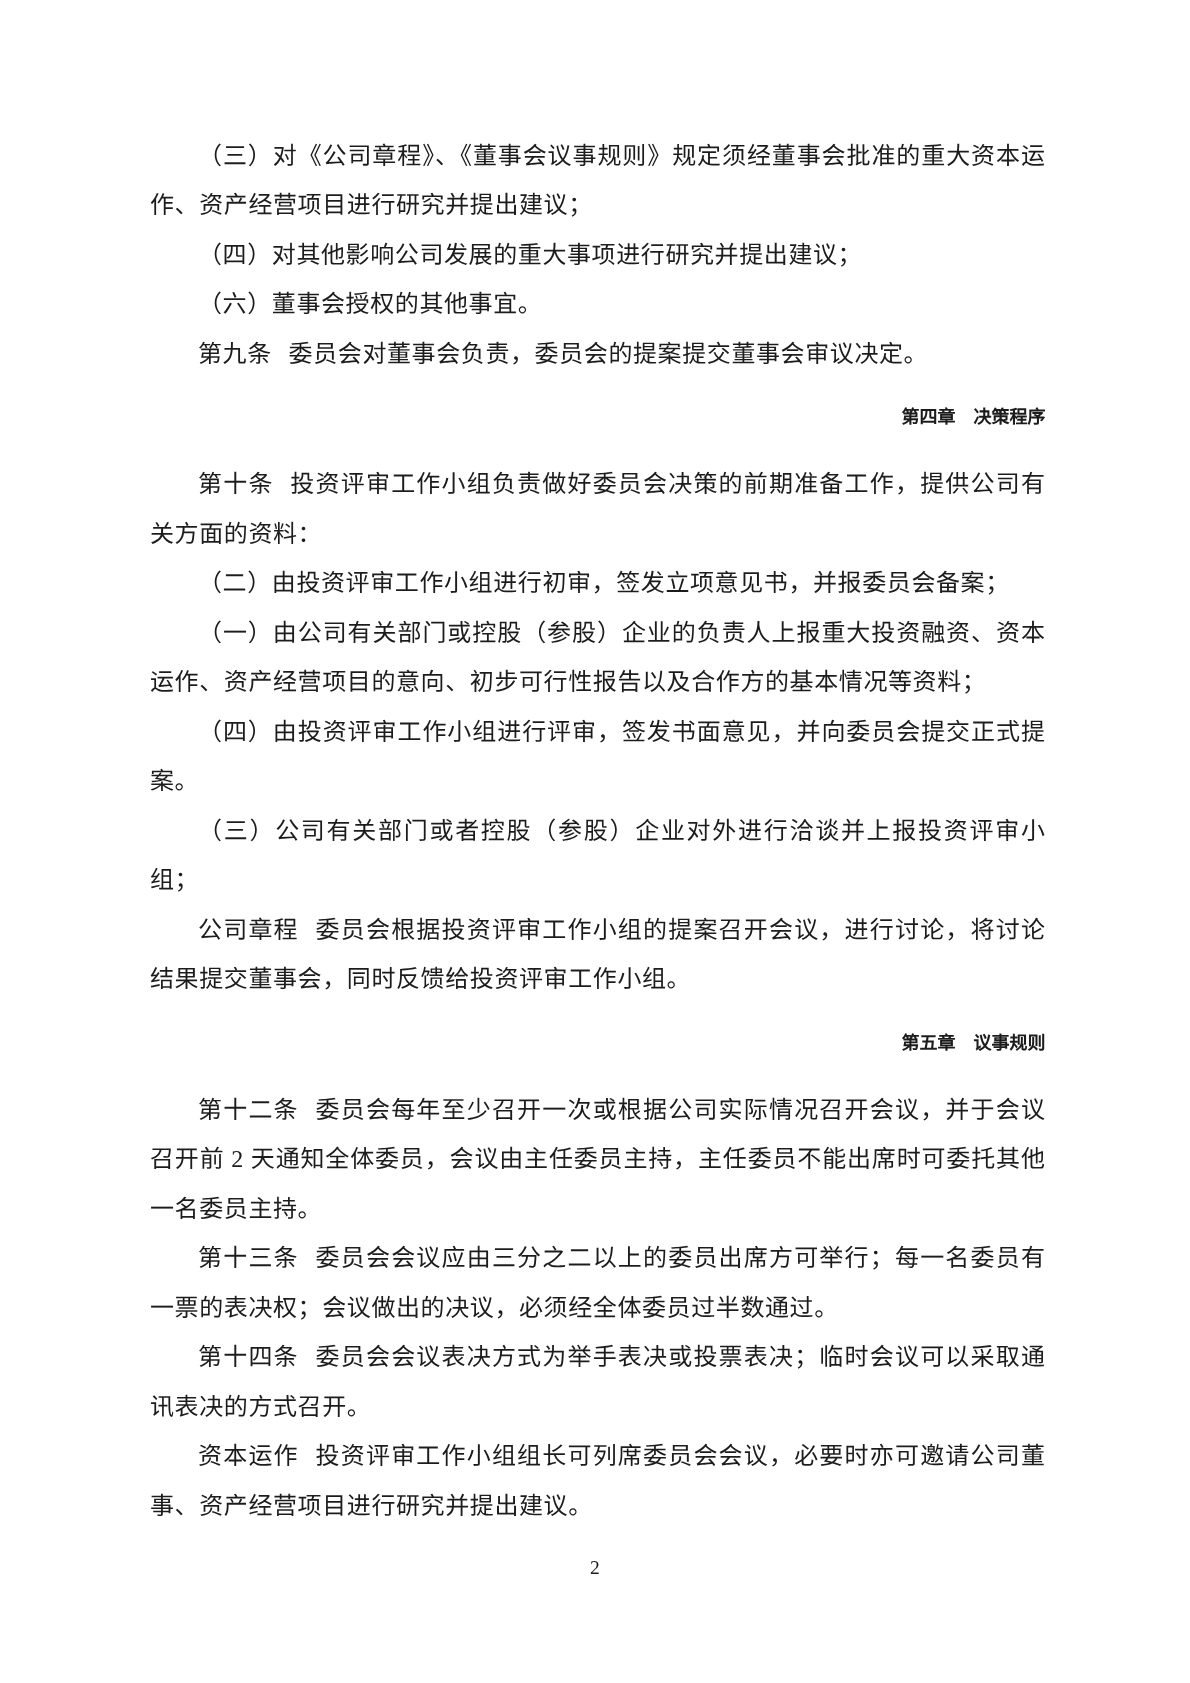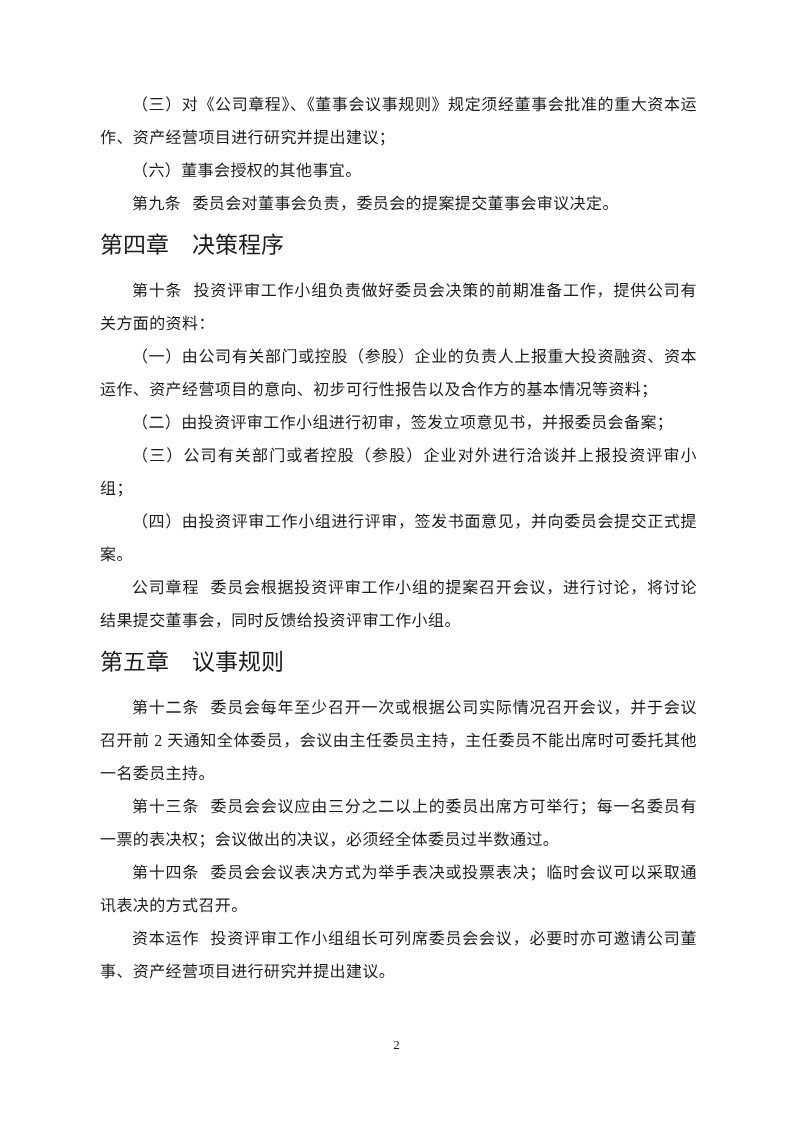--- a/index.html
+++ b/index.html
@@ -32,56 +32,57 @@
     text-align: justify;
     text-indent: 2em;
     letter-spacing: 0.4px;
   }
   .para .term {
     font-weight: 400;
     margin-right: 0.7em;
   }
   .chapter {
     margin: 9px 0 12px 0;
-    font-size: 23px;
+    font-size: 12px;
     line-height: 33px;
-    font-weight: 400;
-    text-align: left;
+    font-weight: 700;
+    text-align: right;
     text-indent: 0;
   }
   .page-footer {
     position: absolute;
     left: 0;
     right: 0;
     top: 1035px;
     text-align: center;
     font-size: 13px;
     line-height: 20px;
     color: #1c1c1c;
   }
 </style>
 </head>
 <body>
 
 <div class="page">
   <div class="content">
 
     <p class="para">（三）对《公司章程》、《董事会议事规则》规定须经董事会批准的重大资本运作、资产经营项目进行研究并提出建议；</p>
+    <p class="para">（四）对其他影响公司发展的重大事项进行研究并提出建议；</p>
     <p class="para">（六）董事会授权的其他事宜。</p>
 
     <p class="para"><b class="term">第九条</b><span>委员会对董事会负责，委员会的提案提交董事会审议决定。</span></p>
 
     <h2 class="chapter">第四章　决策程序</h2>
 
     <p class="para"><b class="term">第十条</b><span>投资评审工作小组负责做好委员会决策的前期准备工作，提供公司有关方面的资料：</span></p>
 
+    <p class="para">（二）由投资评审工作小组进行初审，签发立项意见书，并报委员会备案；</p>
     <p class="para">（一）由公司有关部门或控股（参股）企业的负责人上报重大投资融资、资本运作、资产经营项目的意向、初步可行性报告以及合作方的基本情况等资料；</p>
-    <p class="para">（二）由投资评审工作小组进行初审，签发立项意见书，并报委员会备案；</p>
+    <p class="para">（四）由投资评审工作小组进行评审，签发书面意见，并向委员会提交正式提案。</p>
     <p class="para">（三）公司有关部门或者控股（参股）企业对外进行洽谈并上报投资评审小组；</p>
-    <p class="para">（四）由投资评审工作小组进行评审，签发书面意见，并向委员会提交正式提案。</p>
 
     <p class="para"><b class="term">公司章程</b><span>委员会根据投资评审工作小组的提案召开会议，进行讨论，将讨论结果提交董事会，同时反馈给投资评审工作小组。</span></p>
 
     <h2 class="chapter">第五章　议事规则</h2>
 
     <p class="para"><b class="term">第十二条</b><span>委员会每年至少召开一次或根据公司实际情况召开会议，并于会议召开前 2 天通知全体委员，会议由主任委员主持，主任委员不能出席时可委托其他一名委员主持。</span></p>
     <p class="para"><b class="term">第十三条</b><span>委员会会议应由三分之二以上的委员出席方可举行；每一名委员有一票的表决权；会议做出的决议，必须经全体委员过半数通过。</span></p>
     <p class="para"><b class="term">第十四条</b><span>委员会会议表决方式为举手表决或投票表决；临时会议可以采取通讯表决的方式召开。</span></p>
     <p class="para"><b class="term">资本运作</b><span>投资评审工作小组组长可列席委员会会议，必要时亦可邀请公司董事、资产经营项目进行研究并提出建议。</span></p>
 

